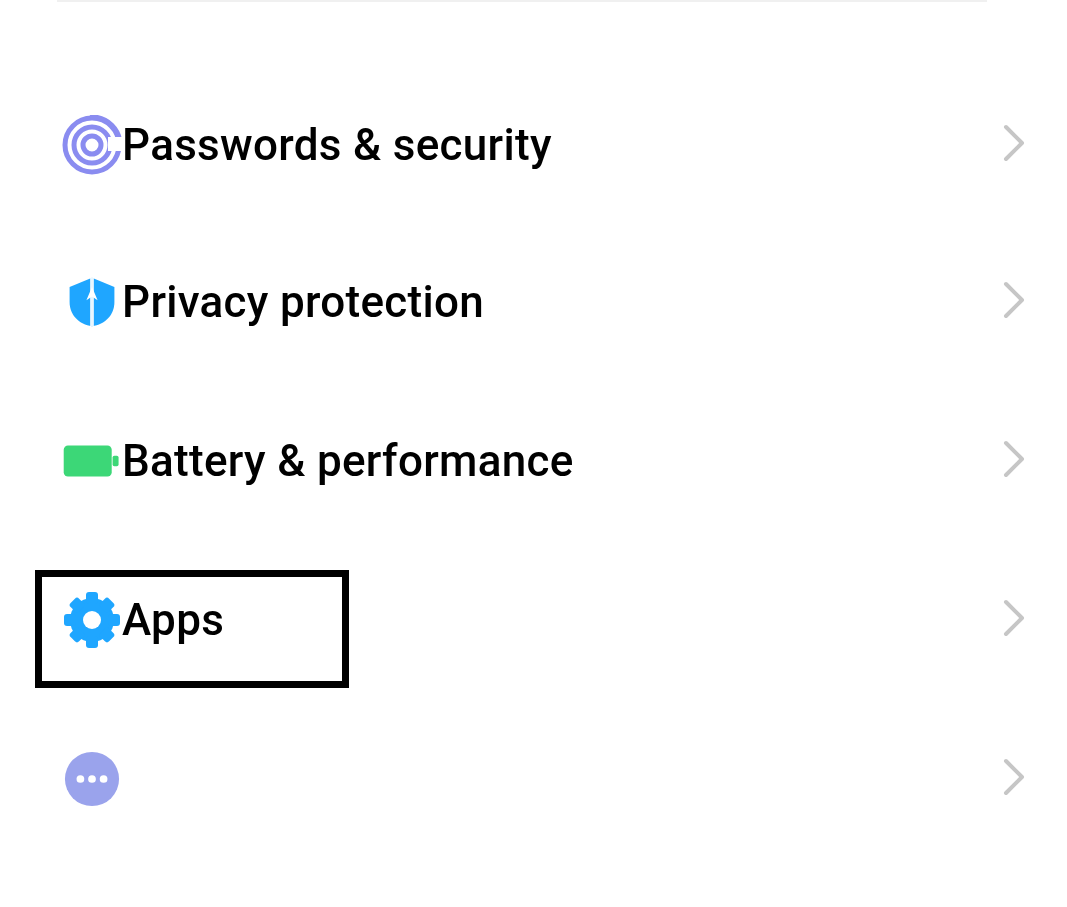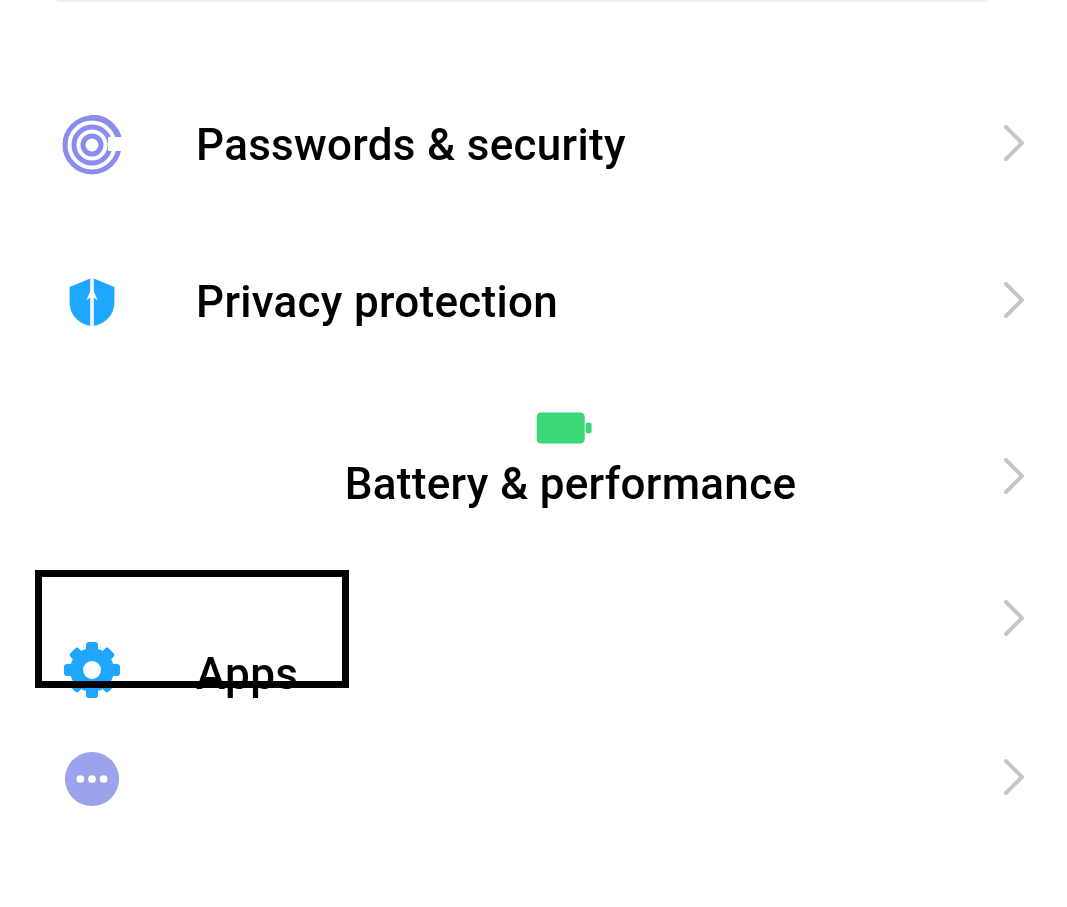--- a/index.html
+++ b/index.html
@@ -38,21 +38,20 @@
     margin-left: 62px;
     display: flex;
     align-items: center;
     justify-content: center;
     flex-shrink: 0;
   }
   .label {
     font-size: 44px;
     font-weight: 500;
     color: #000;
-    margin-left: 74px;
     letter-spacing: 0.3px;
   }
   .chevron {
     position: absolute;
     right: 42px;
     top: 50%;
     transform: translateY(-50%);
     color: #c6c6c6;
   }
   .highlight-box {
@@ -100,36 +99,36 @@
       </svg>
     </span>
     <span class="label">Privacy protection</span>
     <span class="chevron">
       <svg width="22" height="38" viewBox="0 0 22 38">
           <polyline points="3,3 19,19 3,35" fill="none" stroke="#c6c6c6" stroke-width="4" stroke-linecap="round" stroke-linejoin="round"></polyline>
         </svg>
     </span>
   </div>
 
-  <div class="item" style="top:398px;flex-direction:column;">
+  <div class="item" style="top:381px;">
     <span class="icon-slot">
       <svg viewBox="0 0 70 44" width="62" height="40">
         <rect x="2" y="4" width="56" height="36" rx="5" fill="#3cd777"></rect>
         <rect x="59" y="16" width="7" height="12" rx="2" fill="#3cd777"></rect>
       </svg>
     </span>
     <span class="label">Battery &amp; performance</span>
     <span class="chevron">
       <svg width="22" height="38" viewBox="0 0 22 38">
           <polyline points="3,3 19,19 3,35" fill="none" stroke="#c6c6c6" stroke-width="4" stroke-linecap="round" stroke-linejoin="round"></polyline>
         </svg>
     </span>
   </div>
 
-  <div class="item" style="top:540px;align-items:flex-end;">
+  <div class="item" style="top:540px;">
     <span class="icon-slot">
       <svg viewBox="0 0 60 60" width="60" height="60">
         <g fill="#1fa6ff">
           <circle cx="30" cy="30" r="22"></circle>
           <rect x="24" y="2" width="12" height="12" rx="3"></rect>
           <rect x="24" y="46" width="12" height="12" rx="3"></rect>
           <rect x="2" y="24" width="12" height="12" rx="3"></rect>
           <rect x="46" y="24" width="12" height="12" rx="3"></rect>
           <rect x="9" y="9" width="12" height="12" rx="3" transform="rotate(45 15 15)"></rect>
           <rect x="39" y="9" width="12" height="12" rx="3" transform="rotate(45 45 15)"></rect>

